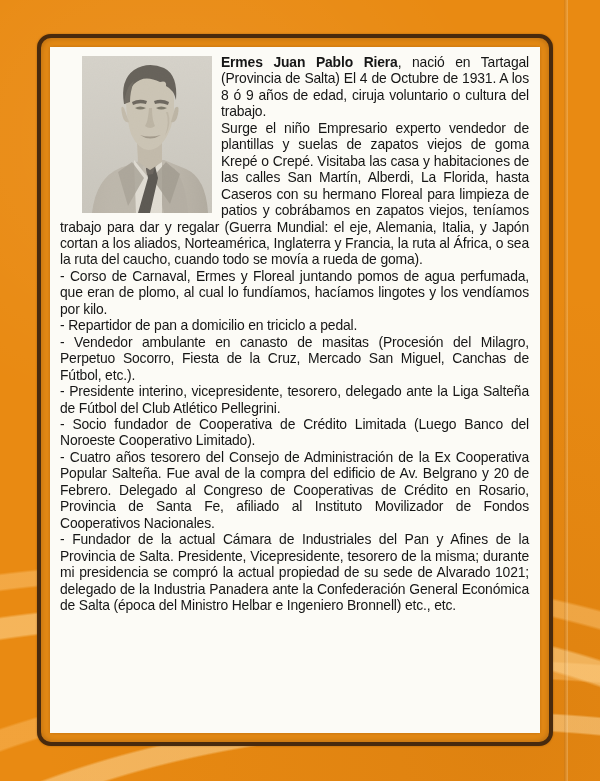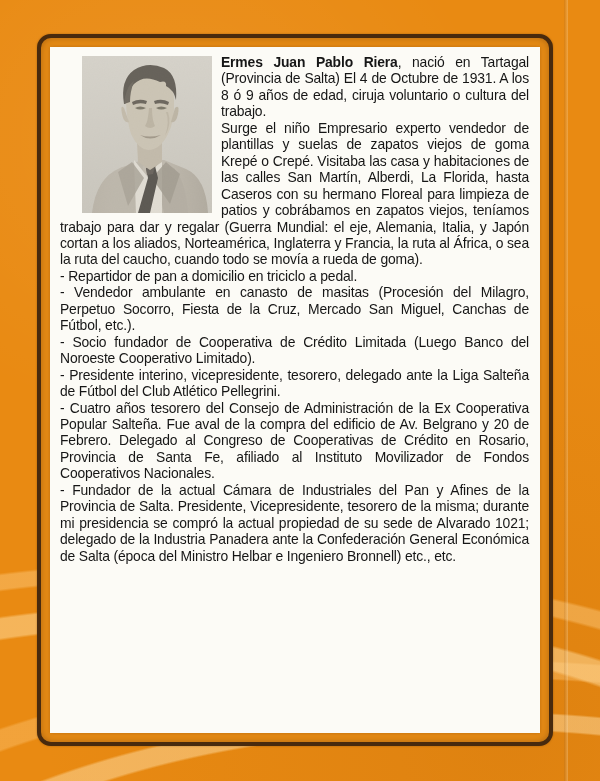--- a/index.html
+++ b/index.html
@@ -114,23 +114,24 @@
             <path d="M58 79 Q67 82 79 79 Q68 86 58 79Z" fill="#8d8270"></path>
 
             <path d="M86 56 Q90 68 83 80 Q88 66 84 56Z" fill="#b2a893" opacity="0.7"></path>
 
             <rect width="130" height="157" filter="url(#grain)" opacity="0.35" fill="#cdc9c0"></rect>
           </svg>
         </div>
 
         <p><b class="name">Ermes Juan Pablo Riera</b><span>, nació en Tartagal (Provincia de Salta) El 4 de Octubre de 1931. A los 8 ó 9 años de edad, ciruja voluntario o cultura del trabajo.</span></p>
         <p>Surge el niño Empresario experto vendedor de plantillas y suelas de zapatos viejos de goma Krepé o Crepé. Visitaba las casa y habitaciones de las calles San Martín, Alberdi, La Florida, hasta Caseros con su hermano Floreal para limpieza de patios y cobrábamos en zapatos viejos, teníamos trabajo para dar y regalar (Guerra Mundial: el eje, Alemania, Italia, y Japón cortan a los aliados, Norteamérica, Inglaterra y Francia, la ruta al África, o sea la ruta del caucho, cuando todo se movía a rueda de goma).</p>
+        <p>- Corso de Carnaval, Ermes y Floreal juntando pomos de agua perfumada, que eran de plomo, al cual lo fundíamos, hacíamos lingotes y los vendíamos por kilo.</p>
         <p>- Repartidor de pan a domicilio en triciclo a pedal.</p>
         <p>- Vendedor ambulante en canasto de masitas (Procesión del Milagro, Perpetuo Socorro, Fiesta de la Cruz, Mercado San Miguel, Canchas de Fútbol, etc.).</p>
+        <p>- Presidente interino, vicepresidente, tesorero, delegado ante la Liga Salteña de Fútbol del Club Atlético Pellegrini.</p>
         <p>- Socio fundador de Cooperativa de Crédito Limitada (Luego Banco del Noroeste Cooperativo Limitado).</p>
-        <p>- Presidente interino, vicepresidente, tesorero, delegado ante la Liga Salteña de Fútbol del Club Atlético Pellegrini.</p>
         <p>- Cuatro años tesorero del Consejo de Administración de la Ex Cooperativa Popular Salteña. Fue aval de la compra del edificio de Av. Belgrano y 20 de Febrero. Delegado al Congreso de Cooperativas de Crédito en Rosario, Provincia de Santa Fe, afiliado al Instituto Movilizador de Fondos Cooperativos Nacionales.</p>
         <p>- Fundador de la actual Cámara de Industriales del Pan y Afines de la Provincia de Salta. Presidente, Vicepresidente, tesorero de la misma; durante mi presidencia se compró la actual propiedad de su sede de Alvarado 1021; delegado de la Industria Panadera ante la Confederación General Económica de Salta (época del Ministro Helbar e Ingeniero Bronnell) etc., etc.</p>
 
       </div>
     </div>
   </div>
 </div>
 
 </body></html>

